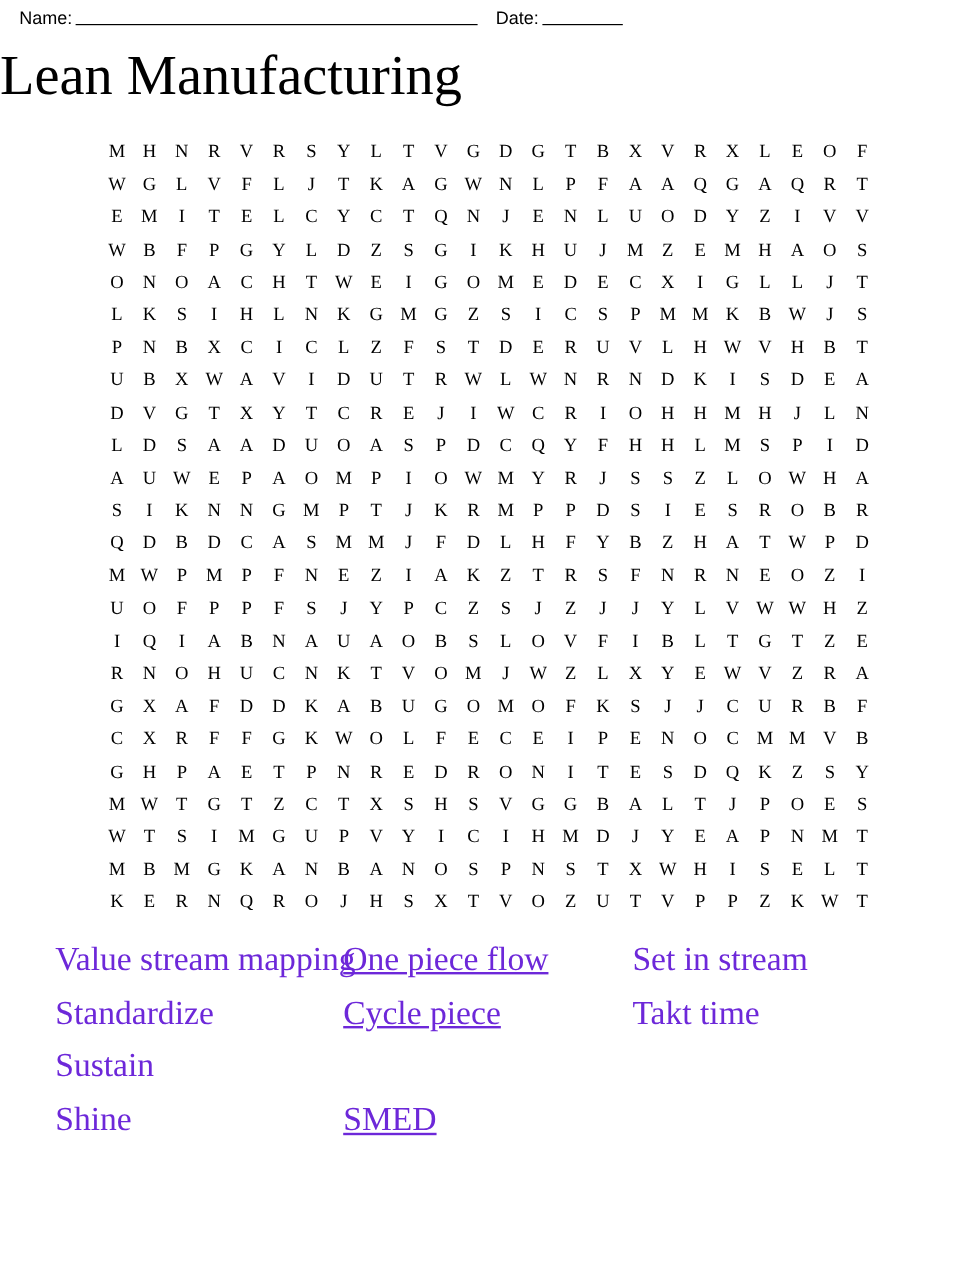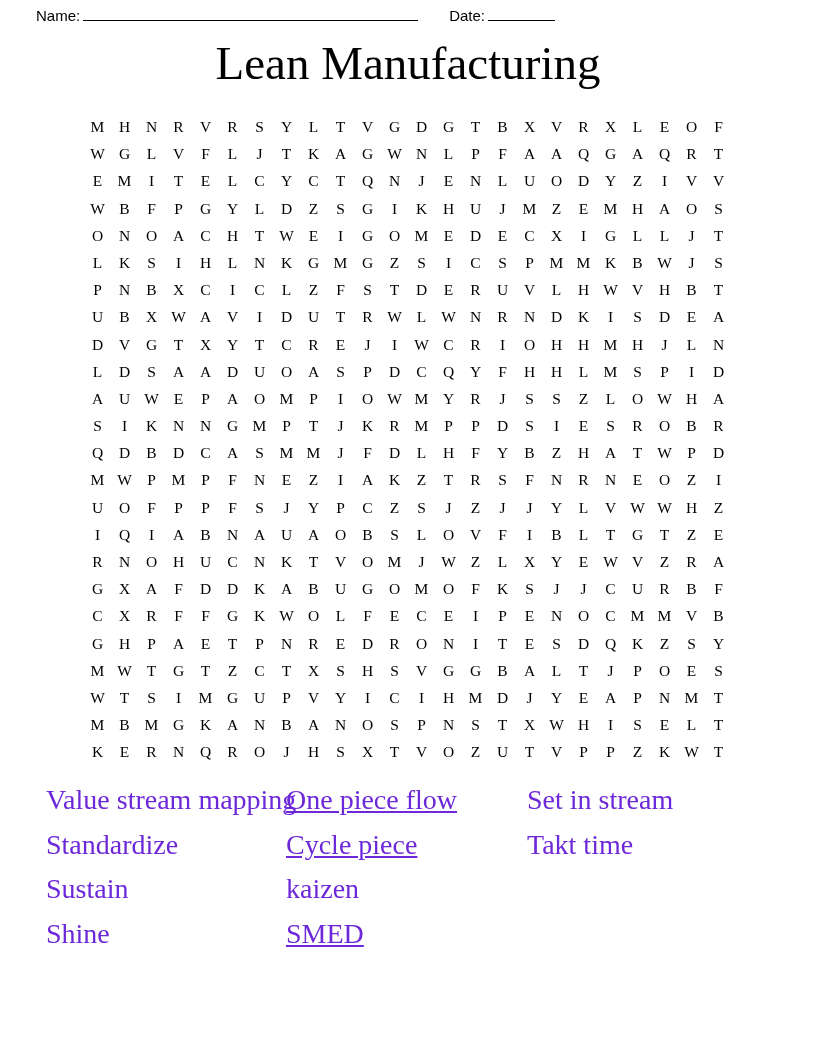--- a/index.html
+++ b/index.html
@@ -24,50 +24,50 @@
     left: 0px;
     width: 816px;
     height: 24px;
     display: flex;
     align-items: flex-end;
     font-family: "Liberation Sans", "DejaVu Sans", sans-serif;
     font-size: 15px;
     line-height: 16px;
   }
   .name-label {
-    margin-left: 36px;
+    margin-left: 16px;
     white-space: pre;
   }
   .name-rule {
     flex: 0 0 auto;
     width: 335px;
     border-bottom: 1px solid #000;
     margin: 0 0 3px 3px;
     height: 1px;
   }
   .date-label {
-    margin-left: 31px;
+    margin-left: 15px;
     white-space: pre;
     text-align: right;
   }
   .date-rule {
     flex: 0 0 auto;
     width: 67px;
     border-bottom: 1px solid #000;
     margin: 0 0 3px 3px;
     height: 1px;
   }
 
   
   .puzzle-title {
     position: absolute;
     top: 33px;
     left: 0;
     width: 816px;
-    text-align: center;
+    text-align: left;
     font-family: "Liberation Serif", "DejaVu Serif", serif;
     font-size: 47px;
     font-weight: normal;
     line-height: 60px;
     letter-spacing: 0px;
     margin: 0;
   }
 
   
   .grid-wrap {
@@ -759,19 +759,18 @@
       <span class="word-cell col1">One piece flow</span>
       <span class="word-cell col2">Set in stream</span>
     </div>
     <div class="word-row">
       <span class="word-cell col0">Standardize</span>
       <span class="word-cell col1">Cycle piece</span>
       <span class="word-cell col2">Takt time</span>
     </div>
     <div class="word-row">
       <span class="word-cell col0">Sustain</span>
-      <span class="word-cell col2">kaizen</span>
     </div>
     <div class="word-row">
       <span class="word-cell col0">Shine</span>
       <span class="word-cell col1">SMED</span>
     </div>
   </div>
 
 </body></html>

